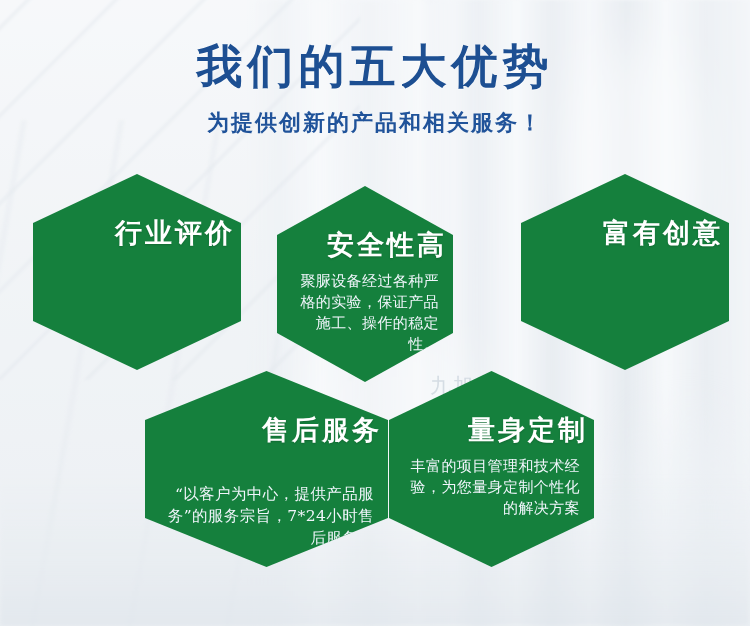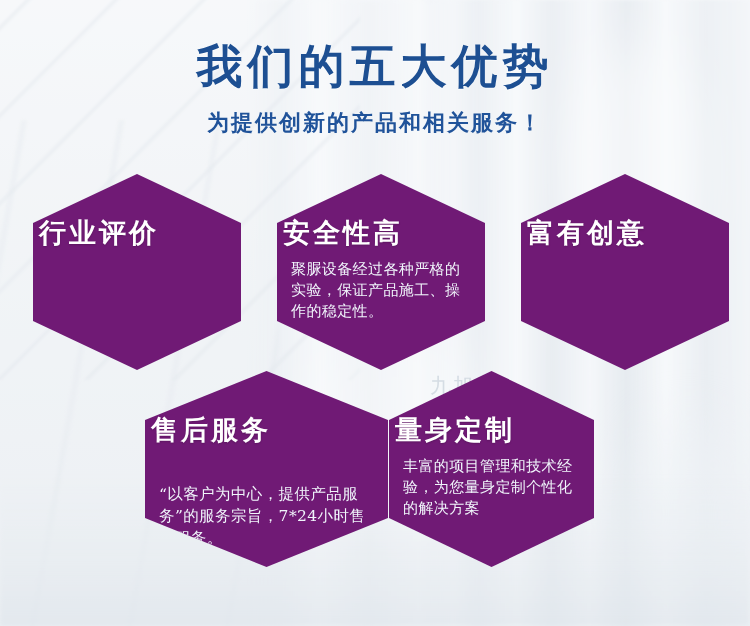--- a/index.html
+++ b/index.html
@@ -144,25 +144,25 @@
     font-family: "DejaVu Serif", "Liberation Serif", serif;
     font-size: 22px;
     font-weight: 600;
     letter-spacing: 2px;
     color: #20539a;
   }
 
   
   .hex {
     position: absolute;
-    background: #701a75;
+    background: #15803d;
     -webkit-clip-path: polygon(50% 0%, 100% 25%, 100% 75%, 50% 100%, 0% 75%, 0% 25%);
     clip-path: polygon(50% 0%, 100% 25%, 100% 75%, 50% 100%, 0% 75%, 0% 25%);
     color: #ffffff;
-    text-align: left;
+    text-align: right;
     z-index: 4;
   }
   .hex-inner {
     position: absolute;
     left: 6px; right: 6px;
     top: 22%;
   }
   .hex-title {
     font-family: "DejaVu Serif", "Liberation Serif", serif;
     font-size: 27px;
@@ -177,21 +177,21 @@
     font-family: "DejaVu Serif", "Liberation Serif", serif;
     font-size: 14.5px;
     line-height: 1.42;
     letter-spacing: .4px;
     color: #f0f5fb;
     padding: 0 8px;
   }
 
   
   #hex-1 { left: 33px;  top: 174px; width: 208px; height: 196px; }
-  #hex-2 { left: 277px; top: 174px; width: 208px; height: 196px; }
+  #hex-2 { left: 277px; top: 186px; width: 176px; height: 196px; }
   #hex-3 { left: 521px; top: 174px; width: 208px; height: 196px; }
   
   #hex-4 { left: 145px; top: 371px; width: 243px; height: 196px; }
   #hex-5 { left: 389px; top: 371px; width: 205px; height: 196px; }
 
   #hex-1 .hex-desc, #hex-3 .hex-desc { font-size: 14.5px; }
   #hex-2 .hex-desc { font-size: 15px; }
   #hex-4 .hex-desc { font-size: 15.5px; margin-top: 36px; }
   #hex-5 .hex-desc { font-size: 15px; }
 

